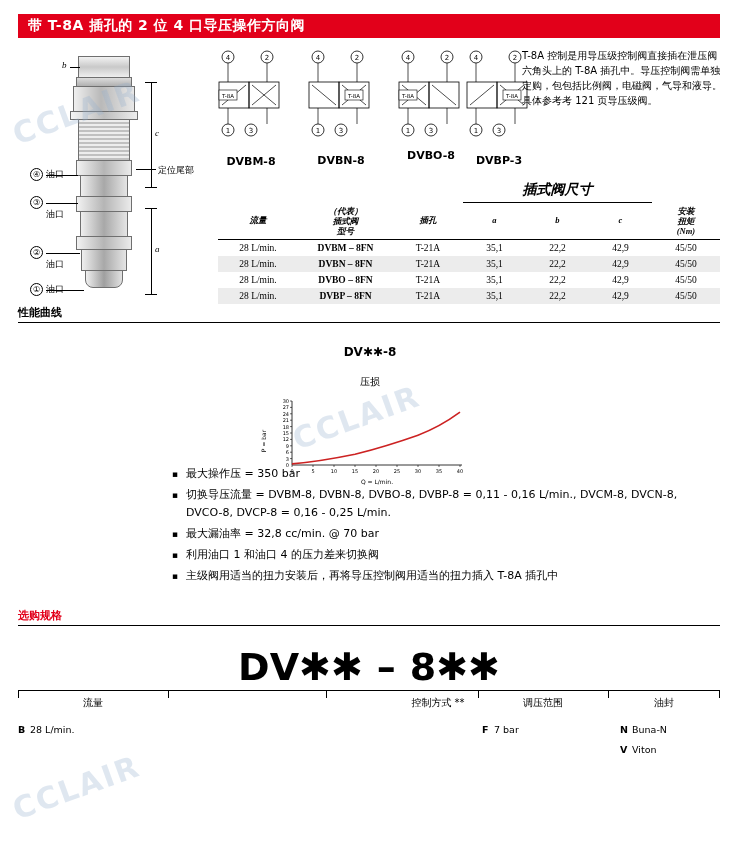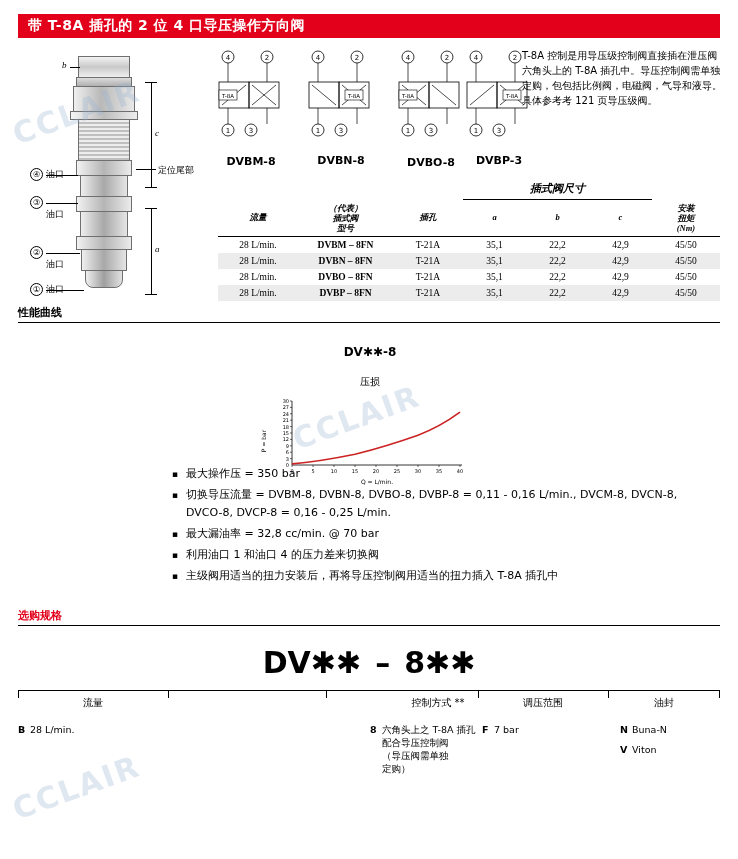--- a/index.html
+++ b/index.html
@@ -71,21 +71,21 @@
   .right-note {
     position:absolute; left:522px; top:48px; width:200px;
     font-size:10px; line-height:15px; font-family:"DejaVu Sans", sans-serif; color:#000;
   }
 
   
   .spec-table { position:absolute; left:218px; top:178px; width:502px; font-size:9px;
       font-family:"Liberation Serif", serif; border-collapse:collapse; }
   .spec-table th, .spec-table td { text-align:center; padding:3px 2px; }
   .spec-table .hdr-it { font-style:italic; font-size:8.5px; line-height:11px; }
-  .spec-table .grp-hdr { border-bottom:1px solid #000; font-style:italic; font-size:11px;}
+  .spec-table .grp-hdr { border-bottom:1px solid #000; font-style:italic; font-size:14px;}
   .spec-table tr.hdr-row { border-bottom:1px solid #000; }
   .spec-table tbody tr.alt { background:#ececec; }
   .spec-table tbody td { font-size:9.5px; }
   .spec-table .code { font-weight:bold; }
 
   
   .sec-head { position:absolute; font-size:11px; font-weight:bold; font-family:"DejaVu Sans", sans-serif; }
   .sec-head.red { color:#e2001a; }
   .sec-rule { position:absolute; height:1px; background:#000; }
 
@@ -242,21 +242,21 @@
         <line x1="37" y1="37" x2="61" y2="57" stroke="#000" stroke-width="0.7"></line>
         <line x1="13" y1="60" x2="13" y2="76" stroke="#000" stroke-width="0.7"></line>
         <line x1="52" y1="60" x2="52" y2="76" stroke="#000" stroke-width="0.7"></line>
         <circle cx="13" cy="82" r="6" fill="#fff" stroke="#000" stroke-width="0.8"></circle>
         <text x="13" y="85" font-size="7" text-anchor="middle" font-family="DejaVu Sans">1</text>
         <circle cx="36" cy="82" r="6" fill="#fff" stroke="#000" stroke-width="0.8"></circle>
         <text x="36" y="85" font-size="7" text-anchor="middle" font-family="DejaVu Sans">3</text>
         <rect x="4" y="42" width="18" height="10" fill="#fff" stroke="#000" stroke-width="0.6"></rect>
         <text x="13" y="49.5" font-size="5.5" text-anchor="middle" font-family="DejaVu Sans">T-8A</text>
       </svg>
-      <div style="text-align:center; font-size:11px; font-weight:bold; font-family:'DejaVu Sans',sans-serif; margin-top:9px;">DVBO-8</div>
+      <div style="text-align:center; font-size:11px; font-weight:bold; font-family:'DejaVu Sans',sans-serif; margin-top:2px;">DVBO-8</div>
     </div>
 
     <div style="position:absolute; left:248px; top:0; width:72px;">
       <svg width="72" height="95">
         <circle cx="13" cy="9" r="6" fill="#fff" stroke="#000" stroke-width="0.8"></circle>
         <text x="13" y="12" font-size="7" text-anchor="middle" font-family="DejaVu Sans">4</text>
         <circle cx="52" cy="9" r="6" fill="#fff" stroke="#000" stroke-width="0.8"></circle>
         <text x="52" y="12" font-size="7" text-anchor="middle" font-family="DejaVu Sans">2</text>
         <line x1="13" y1="15" x2="13" y2="34" stroke="#000" stroke-width="0.7"></line>
         <line x1="52" y1="15" x2="52" y2="34" stroke="#000" stroke-width="0.7"></line>
@@ -408,21 +408,21 @@
       <li>切换导压流量 = DVBM-8, DVBN-8, DVBO-8, DVBP-8 = 0,11 - 0,16 L/min., DVCM-8, DVCN-8, DVCO-8, DVCP-8 = 0,16 - 0,25 L/min.</li>
       <li>最大漏油率 = 32,8 cc/min. @ 70 bar</li>
       <li>利用油口 1 和油口 4 的压力差来切换阀</li>
       <li>主级阀用适当的扭力安装后，再将导压控制阀用适当的扭力插入 T-8A 插孔中</li>
     </ul>
   </div>
 
   <div class="sec-head red" style="left:18px; top:608px;">选购规格</div>
   <div class="sec-rule" style="left:18px; top:625px; width:702px;"></div>
 
-  <div style="position:absolute; left:0; top:645px; width:738px; text-align:center; font-size:30px; font-weight:bold; font-family:'DejaVu Sans',sans-serif;">
+  <div style="position:absolute; left:0; top:645px; width:738px; text-align:center; font-size:38px; font-weight:bold; font-family:'DejaVu Sans',sans-serif;">
     <span>DV</span><span>✱✱</span><span style="margin:0 14px;">–</span><span>8</span><span>✱✱</span>
   </div>
 
   <div class="opt-rule-top" style="top:690px;"></div>
   <div class="tick" style="left:18px; top:690px; height:8px;"></div>
   <div class="tick" style="left:168px; top:690px; height:8px;"></div>
   <div class="tick" style="left:326px; top:690px; height:8px;"></div>
   <div class="tick" style="left:478px; top:690px; height:8px;"></div>
   <div class="tick" style="left:608px; top:690px; height:8px;"></div>
   <div class="tick" style="left:719px; top:690px; height:8px;"></div>
@@ -430,26 +430,20 @@
   <div class="opt-col" style="left:18px; top:696px; width:150px;">
     <div class="opt-title">流量</div>
     <div class="opt-item" style="margin-top:14px;">
       <span class="opt-key">B</span><span class="opt-val">28 L/min.</span>
     </div>
   </div>
 
 
   <div class="opt-col" style="left:326px; top:696px; width:152px;margin-left:36px;">
     <div class="opt-title">控制方式 **</div>
-    <div class="opt-item" style="margin-top:14px; margin-left:8px;">
-      <span class="opt-key">8</span><span class="opt-val" style="white-space:pre-line;">六角头上之 T-8A 插孔
-配合导压控制阀
-（导压阀需单独
-定购）</span>
-    </div>
   </div>
 
   <div class="opt-col" style="left:478px; top:696px; width:130px;">
     <div class="opt-title">调压范围</div>
     <div class="opt-item" style="margin-top:14px; margin-left:4px;">
       <span class="opt-key">F</span><span class="opt-val">7 bar</span>
     </div>
   </div>
 
   <div class="opt-col" style="left:608px; top:696px; width:112px;">

